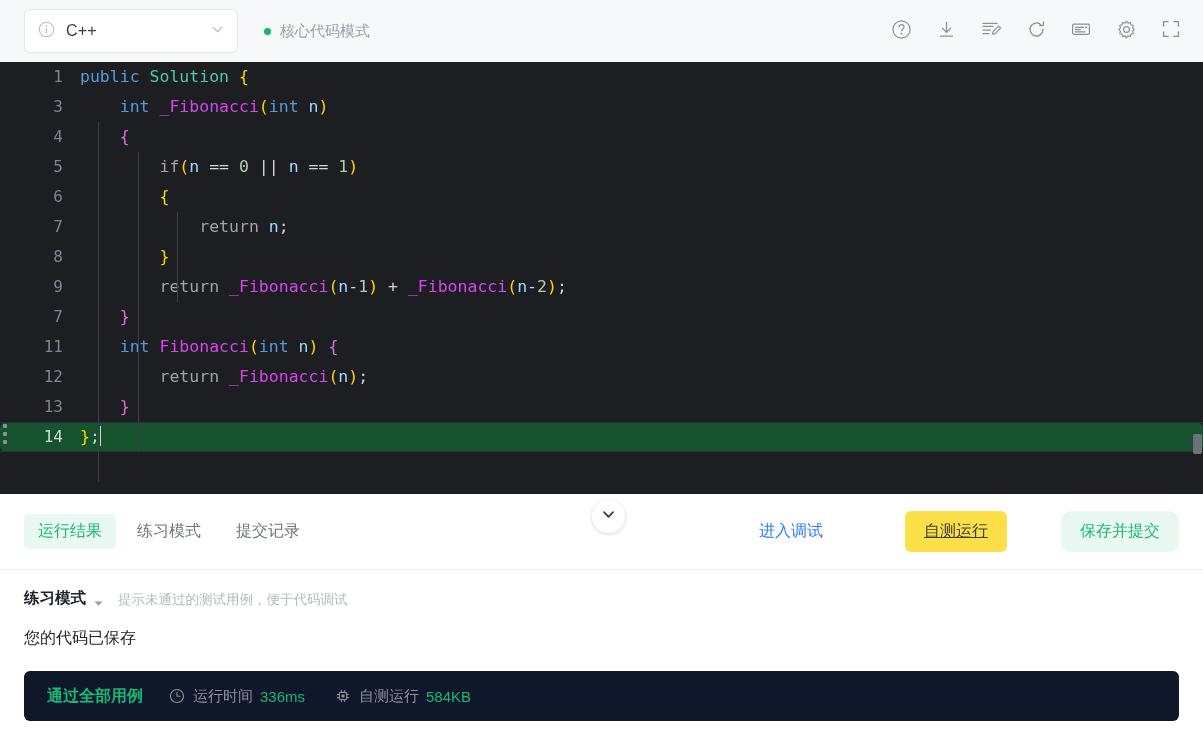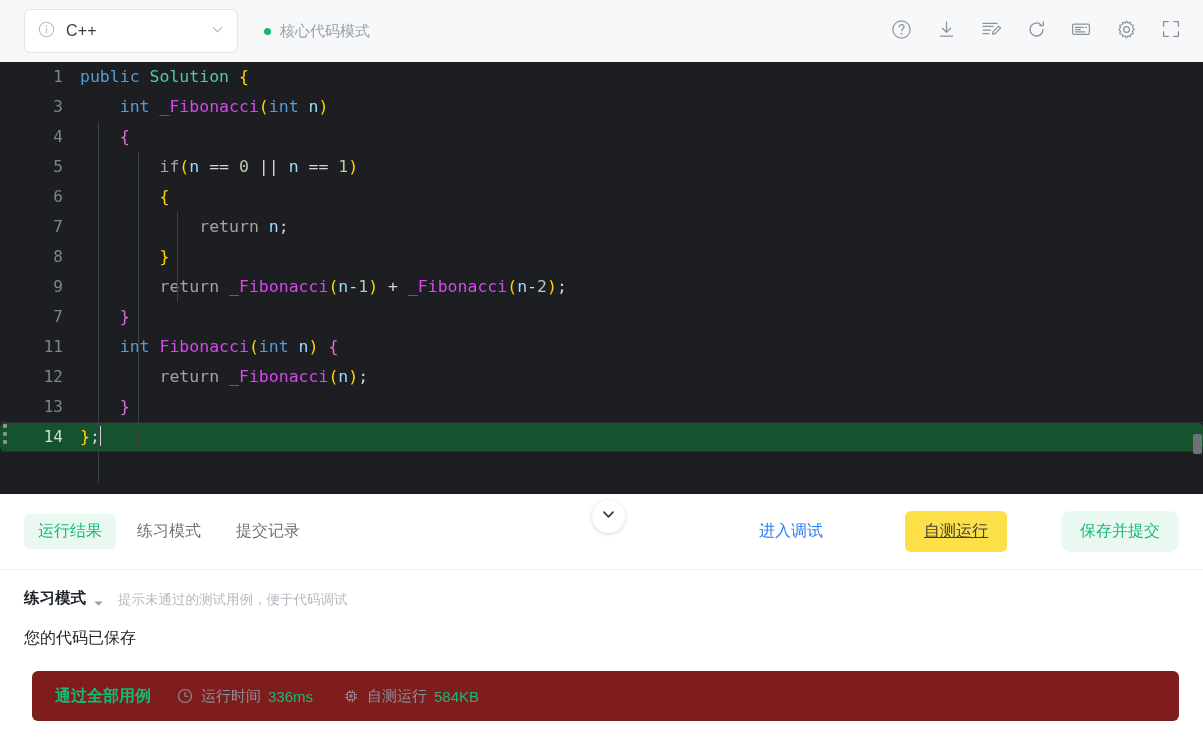--- a/index.html
+++ b/index.html
@@ -147,22 +147,22 @@
 
   .console-body { padding:18px 24px 0 24px; }
   .mode-row { display:flex; align-items:flex-end; }
   .mode-name { font-size:15.5px; font-weight:bold; color:#1d2129; cursor:pointer; }
   .mode-caret { margin-left:7px; cursor:pointer; display:flex; }
   .mode-hint { font-size:13.5px; color:#b4b9bf; margin-left:14px; }
 
   .saved-text { font-size:16px; color:#1d2129; margin-top:19px; }
 
   .result-bar {
-    margin-top:22px; height:50px; background:#7f1d1d; border-radius:6px;
-    display:flex; align-items:center; padding:0 23px;margin-left:8px;
+    margin-top:22px; height:50px; background:#0f172a; border-radius:6px;
+    display:flex; align-items:center; padding:0 23px;
   }
   .res-title { font-size:16px; font-weight:bold; color:#17b978; margin-right:26px; }
   .res-metric { display:flex; align-items:center; margin-right:30px; }
   .res-metric .mico { margin-right:8px; display:flex; }
   .res-label { font-size:15px; color:#8a9099; margin-right:7px; }
   .res-value { font-size:15px; color:#17b978; }
 </style>
 </head>
 <body>
 

